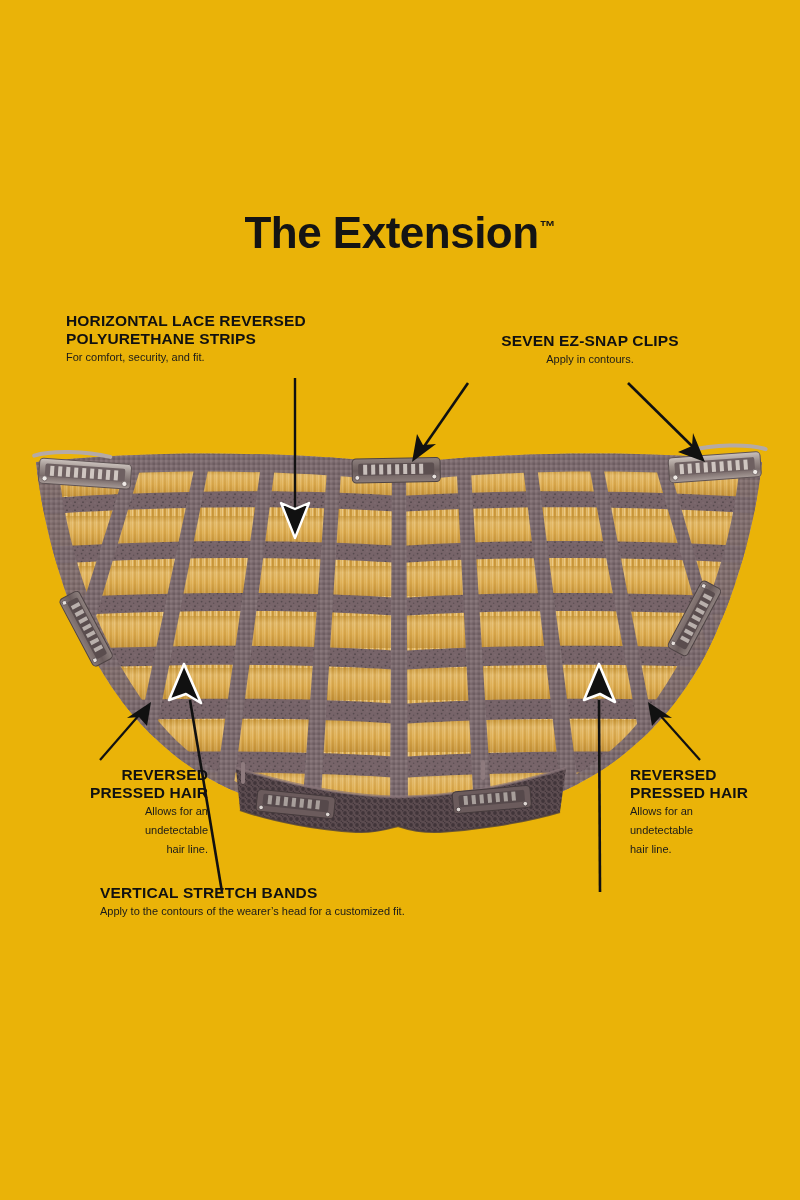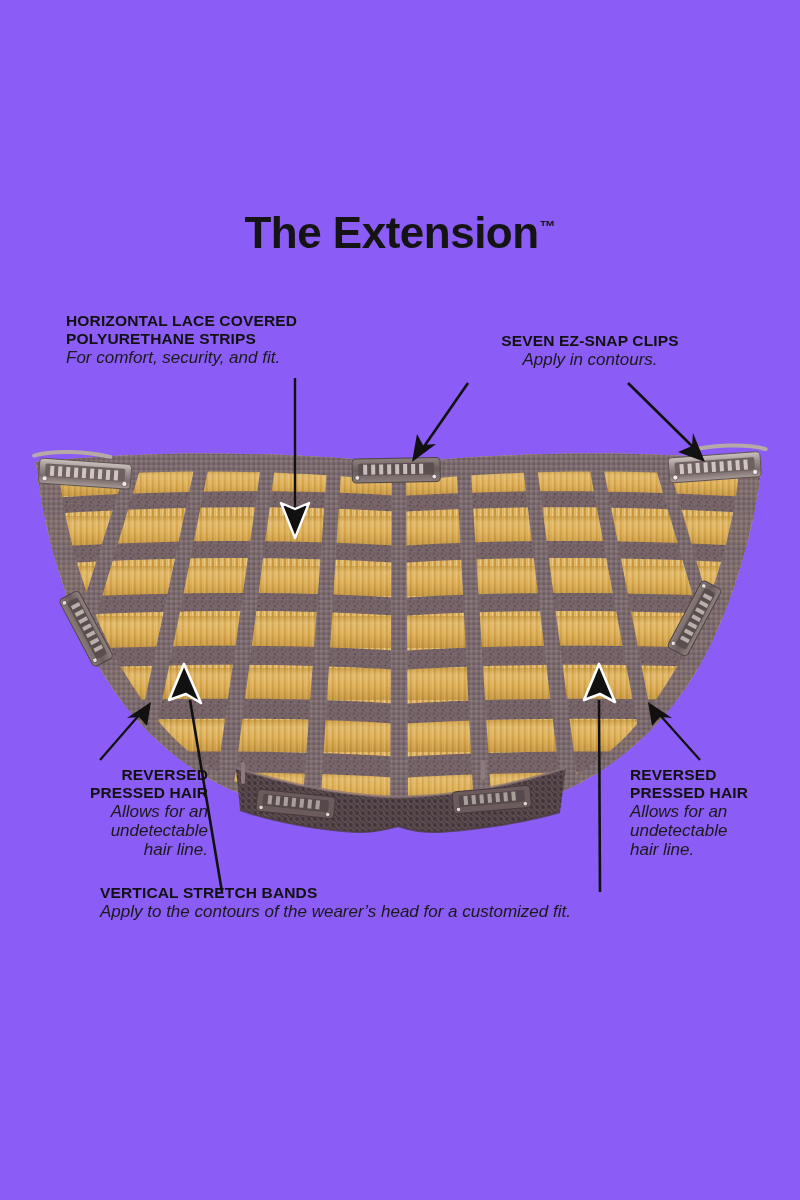--- a/index.html
+++ b/index.html
@@ -14,21 +14,21 @@
     position: relative;
     font-family: "Liberation Sans", sans-serif;
     color: #111111;
     overflow: hidden;
   }
   #page {
     position: absolute;
     left: 0; top: 0;
     width: 800px;
     height: 1200px;
-    background: #8b5cf6;
+    background: #eab308;
   }
 
   
   .title-wrap {
     position: absolute;
     left: 0;
     top: 208px;
     width: 800px;
     text-align: center;
   }
@@ -55,25 +55,24 @@
   .callout .hd {
     font-weight: bold;
     font-size: 15.5px;
     line-height: 18px;
     letter-spacing: 0.15px;
     color: #111111;
     white-space: pre-line;
   }
   .callout .sub {
     font-weight: normal;
-    font-size: 17px;
+    font-size: 11px;
     line-height: 19px;
     color: #1a1a1a;
     white-space: pre-line;
-    font-style: italic;
   }
 
   #callout-lace     { left: 66px;  top: 312px;  width: 300px; text-align: left; }
   #callout-clips    { left: 455px; top: 332px;  width: 270px; text-align: center; }
   #callout-rev-left { left: 18px;  top: 766px;  width: 190px; text-align: right; }
   #callout-rev-right{ left: 630px; top: 766px;  width: 175px; text-align: left; }
   #callout-bands    { left: 100px; top: 884px;  width: 600px; text-align: left; }
 
   
   #product {
@@ -390,21 +389,21 @@
         <path d="M 599,664 L 584,700 L 600,694 L 615,702 Z" fill="#111" stroke="#ffffff" stroke-width="2.6" stroke-linejoin="round"></path>
       </g>
     </g>
   </svg>
 
   <div class="title-wrap">
     <span class="title"><span>The Extension</span><sup class="tm">™</sup></span>
   </div>
 
   <div class="callout" id="callout-lace">
-    <div class="hd">HORIZONTAL LACE COVERED
+    <div class="hd">HORIZONTAL LACE REVERSED
 POLYURETHANE STRIPS</div>
     <div class="sub">For comfort, security, and fit.</div>
   </div>
 
   <div class="callout" id="callout-clips">
     <div class="hd">SEVEN EZ-SNAP CLIPS</div>
     <div class="sub">Apply in contours.</div>
   </div>
 
   <div class="callout" id="callout-rev-left">

